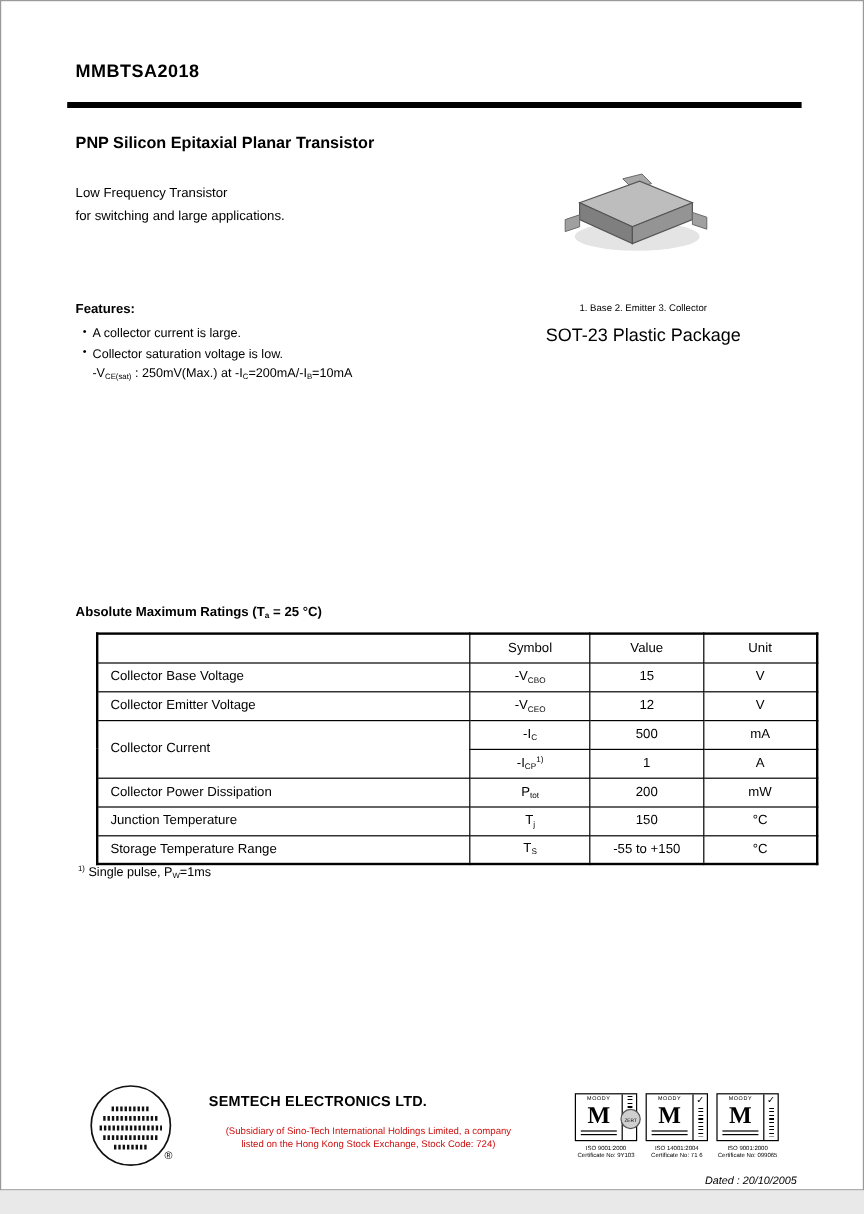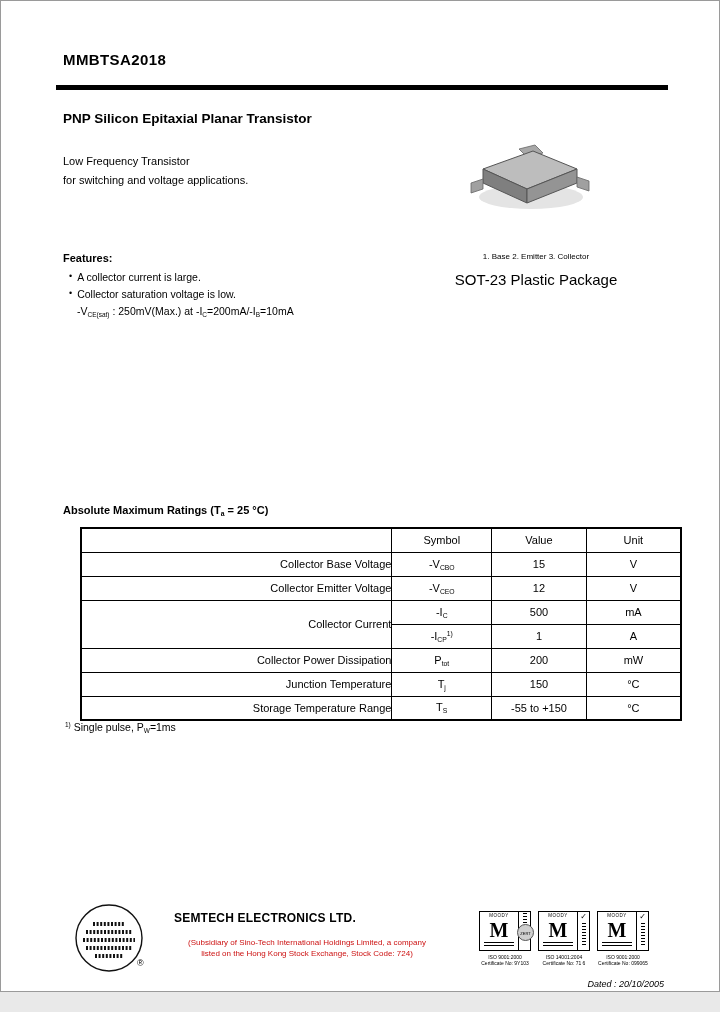--- a/index.html
+++ b/index.html
@@ -28,21 +28,21 @@
   sub, sup { font-size:.62em; }
   sup { vertical-align:4px; }
   sub { vertical-align:-2px; }
 
   .ratings-heading { position:absolute; left:62px; top:503px; font-size:11px; font-weight:bold; }
   .ratings-table {
     position:absolute; left:79px; top:526px; width:602px;
     border-collapse:collapse; font-size:11px; border:2px solid #000;
   }
   .ratings-table th, .ratings-table td { border:1px solid #000; height:24px; font-weight:normal; }
-  .ratings-table .param { text-align:right; padding-left:10px; }
+  .ratings-table .param { text-align:left; padding-left:10px; }
   .ratings-table .center { text-align:center; }
   .footnote { position:absolute; left:64px; top:720px; font-size:10.5px; }
 
   .seal { position:absolute; left:72px; top:901px; }
   .registered-mark { position:absolute; left:136px; top:957px; font-size:9px; }
   .company-name { position:absolute; left:173px; top:910px; font-size:12px; font-weight:bold; letter-spacing:.2px; }
   .subsidiary { position:absolute; left:160px; top:936px; width:292px; text-align:center;
     font-size:8px; line-height:11px; }
   .certs { position:absolute; left:478px; top:910px; display:flex; gap:7px; }
   .cert-group { width:52px; }
@@ -64,21 +64,21 @@
 
 <div class="page">
 
   <div class="part-number">MMBTSA2018</div>
   <div class="header-rule"></div>
 
   <div class="doc-title">PNP Silicon Epitaxial Planar Transistor</div>
 
   <div class="desc">
     <div>Low Frequency Transistor</div>
-    <div>for switching and voltage applications.</div>
+    <div>for switching and large applications.</div>
   </div>
 
   <div class="package-figure">
     <svg width="130" height="95" viewBox="0 0 130 95">
       <ellipse cx="62" cy="60" rx="52" ry="12" fill="#e4e4e4"></ellipse>
       <polygon points="50,12 66,8 74,16 58,20" fill="#a8a8a8" stroke="#666" stroke-width="0.8"></polygon>
       <polygon points="14,32 64,14 108,32 58,52" fill="#bdbdbd" stroke="#555" stroke-width="1"></polygon>
       <polygon points="14,32 58,52 58,66 14,46" fill="#7f7f7f" stroke="#555" stroke-width="1"></polygon>
       <polygon points="58,52 108,32 108,46 58,66" fill="#949494" stroke="#555" stroke-width="1"></polygon>
       <polygon points="2,46 14,42 14,52 2,56" fill="#a0a0a0" stroke="#666" stroke-width="0.8"></polygon>

